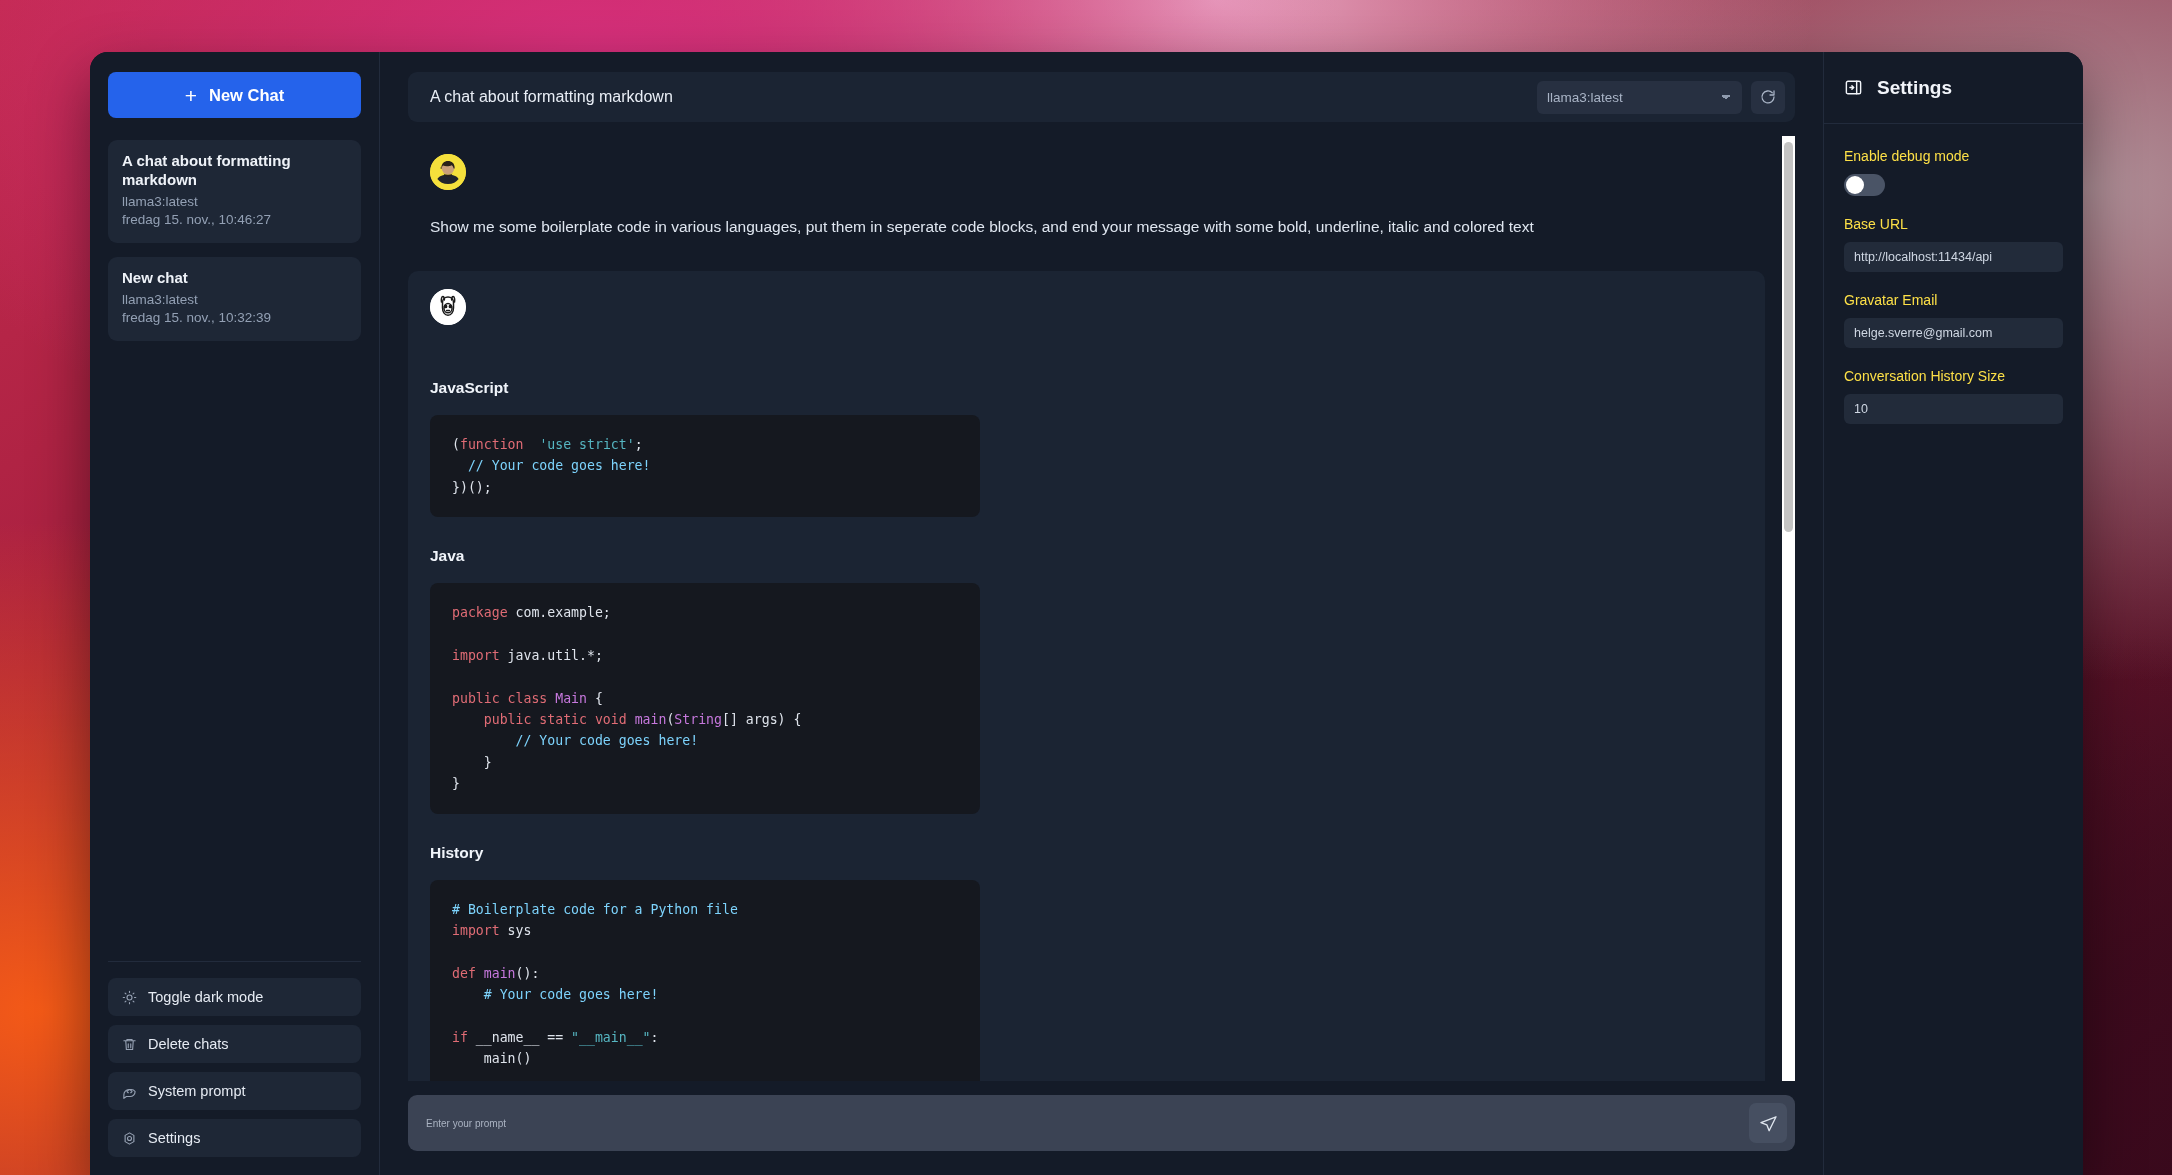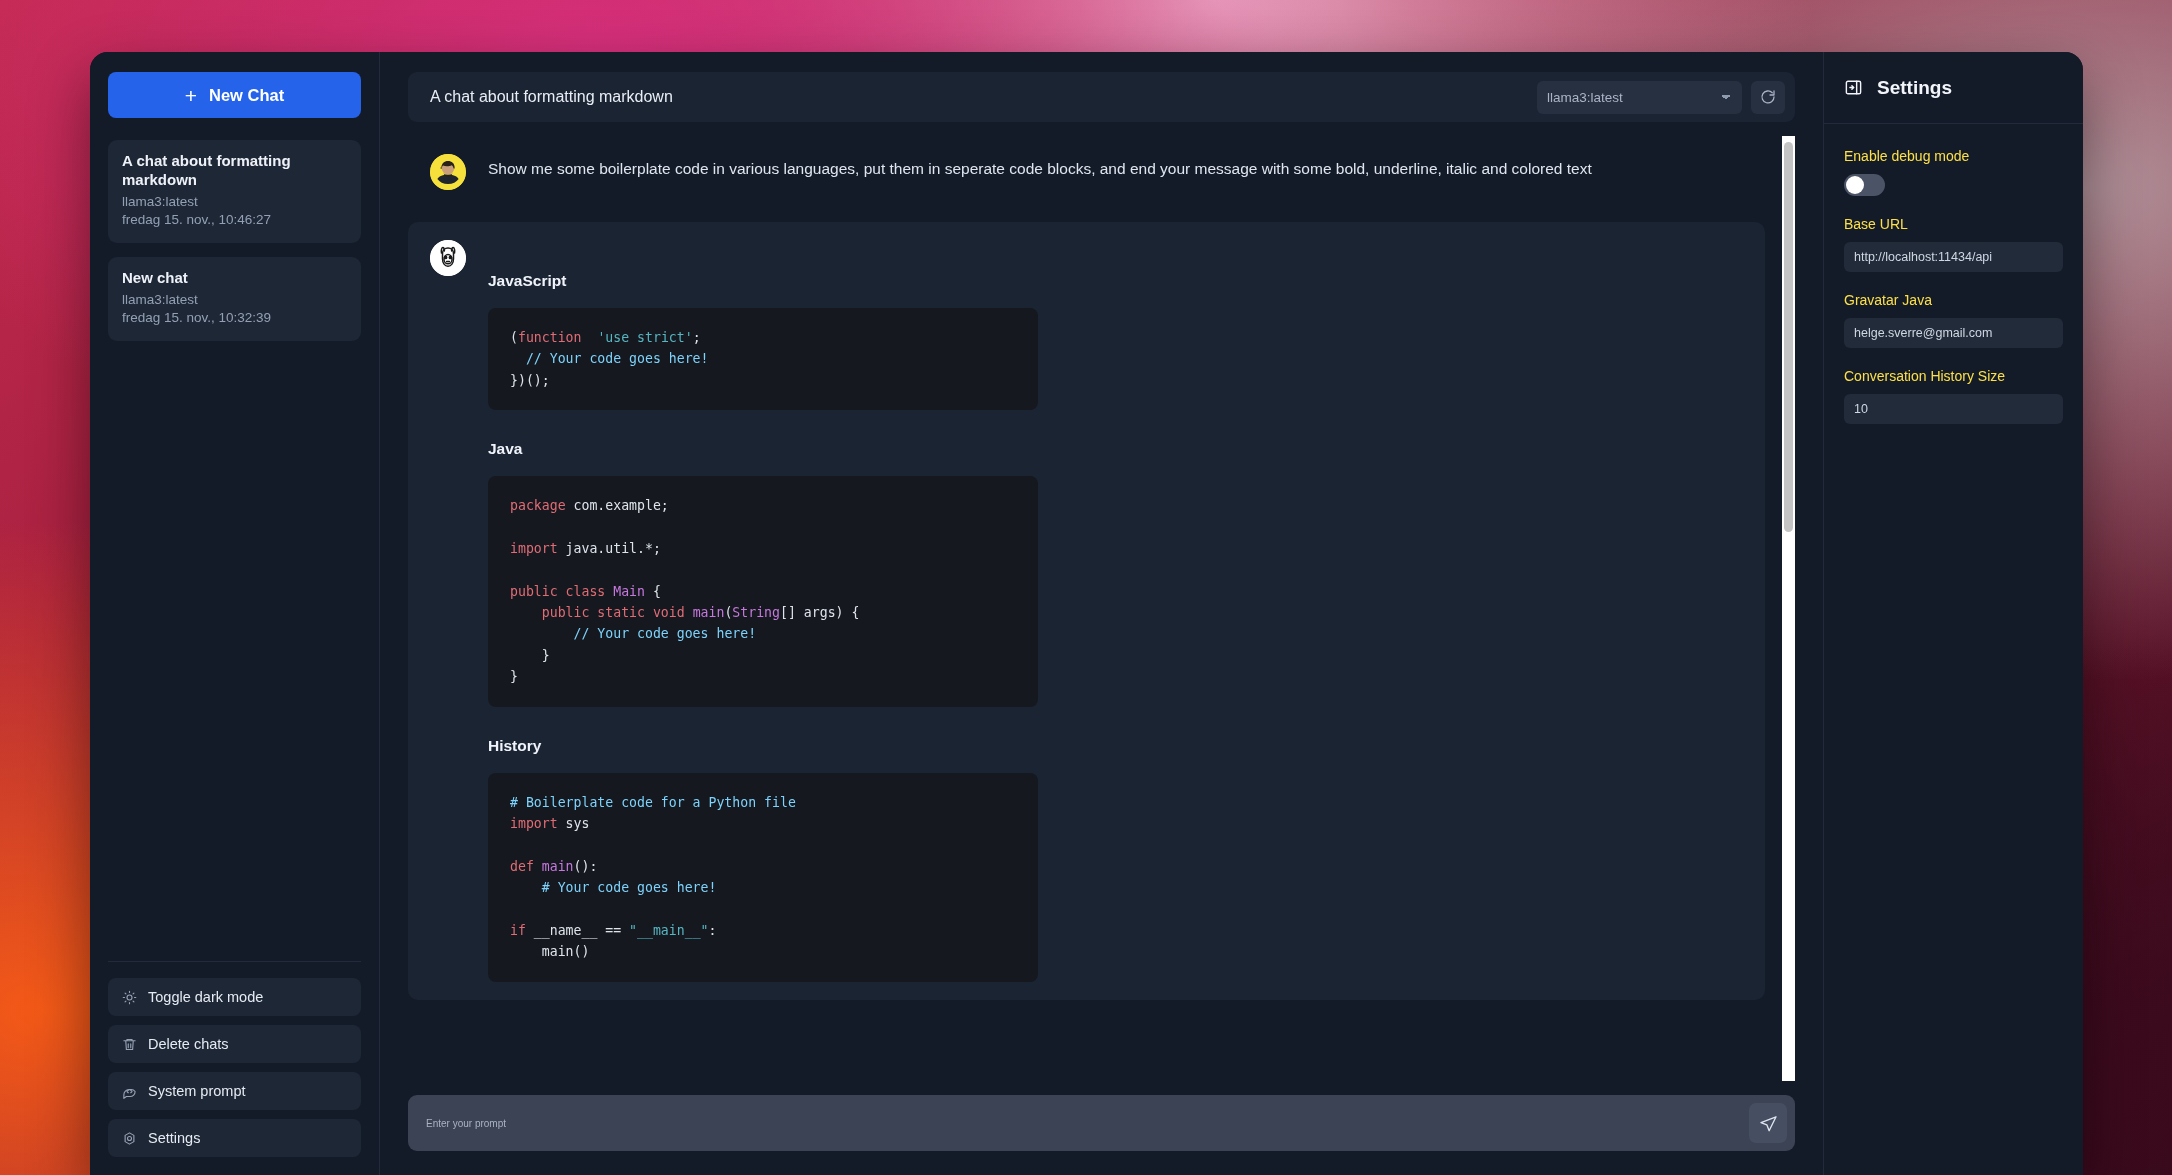--- a/index.html
+++ b/index.html
@@ -183,21 +183,21 @@
   
   #chat-scroll {
     flex: 1 1 auto;
     margin: 14px 28px 0 28px;
     position: relative;
     overflow: hidden;
     min-height: 0;
   }
   #chat-inner { padding-right: 30px; }
 
-  .msg { display: flex; gap: 22px; padding: 18px 22px; }
+  .msg { display: flex; gap: 22px; padding: 18px 22px; flex-direction: column; }
   .msg.assistant {
     background: #1b2433;
     border-radius: 10px;
     margin-top: 14px;
   }
   .avatar {
     width: 36px; height: 36px;
     border-radius: 50%;
     flex: 0 0 36px;
     overflow: hidden;
@@ -538,21 +538,21 @@
             <div class="toggle-knob"></div>
           </div>
         </div>
 
         <div class="setting-group">
           <div class="setting-label">Base URL</div>
           <input class="setting-input" type="text" value="http://localhost:11434/api" style="">
         </div>
 
         <div class="setting-group">
-          <div class="setting-label">Gravatar Java</div>
+          <div class="setting-label">Gravatar Email</div>
           <input class="setting-input" type="text" value="helge.sverre@gmail.com" style="">
         </div>
 
         <div class="setting-group">
           <div class="setting-label">Conversation History Size</div>
           <input class="setting-input" type="text" value="10" style="">
         </div>
 
       </div>
     </div>

